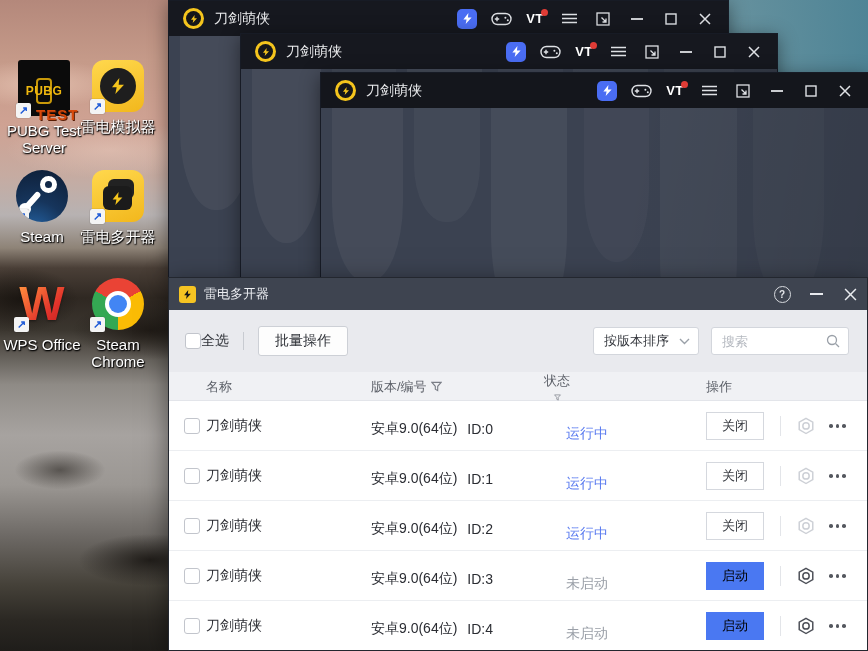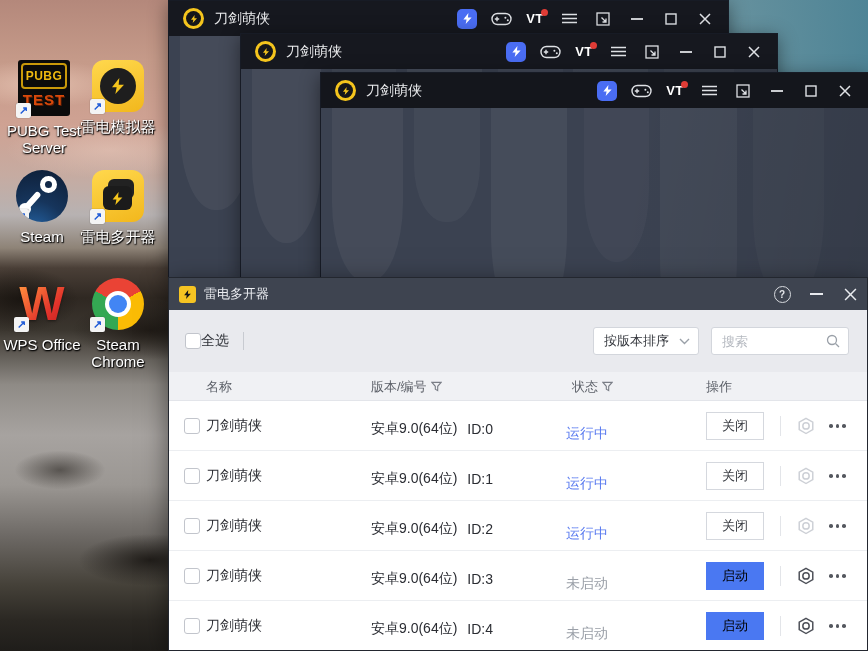--- a/index.html
+++ b/index.html
@@ -26,21 +26,21 @@
 
   
   .dicon { position:absolute; width:96px; text-align:center; z-index:5; cursor:default; }
   .dicon .art { position:relative; width:52px; height:52px; margin:0 auto; }
   .dicon .label { margin-top:6px; font-size:15px; line-height:17px; color:#fff;
     text-shadow:0 1px 2px rgba(0,0,0,.95), 1px 1px 1px rgba(0,0,0,.9); }
   .sc-arrow { position:absolute; left:-2px; bottom:-2px; width:15px; height:15px; background:#f4f4f4;
     border-radius:2px; color:#1e5ad7; font-size:11px; font-weight:bold; line-height:15px; text-align:center;
     box-shadow:0 0 1px rgba(0,0,0,.6); }
 
-  .pubg-art { background:#0b0b0b; border-radius:3px; height:56px !important; padding:3px; }
+  .pubg-art { background:#0b0b0b; border-radius:3px; height:56px !important; padding:18px; }
   .pubg-box { border:2px solid #c9990a; border-radius:4px; height:26px; display:flex; align-items:center; justify-content:center;
     color:#f0b90f; font-weight:900; font-size:12px; letter-spacing:.5px; }
   .pubg-test { margin-top:2px; color:#d8490b; font-weight:900; font-size:15px; letter-spacing:1px;
     text-shadow:1px 1px 0 #5a1d05; }
 
   .ld-art { background:linear-gradient(160deg, #ffd84d, #f2b71c); border-radius:12px; }
   .ld-circle { position:absolute; left:8px; top:8px; width:36px; height:36px; background:#1e1e1e; border-radius:50%;
     display:flex; align-items:center; justify-content:center; }
 
   .steam-art { border-radius:50%; background:radial-gradient(circle at 35% 120%, #2566a8 0%, #16355c 45%, #0d1c33 100%); overflow:hidden; }
@@ -111,21 +111,21 @@
   .sort-dd span { font-size:13px; color:#33363c; flex:1; }
   .search-box { width:138px; height:28px; background:#fff; border:1px solid #d3d6dc; border-radius:3px;
     display:flex; align-items:center; padding:0 8px 0 2px; }
   .search-box input { border:none; outline:none; flex:1; min-width:0; height:24px; padding-left:8px; font-size:13px; color:#33363c;
     font-family:"Liberation Sans", sans-serif; }
   .search-box input::placeholder { color:#b4b8bf; }
 
   .tbl-header { height:29px; background:#f0f1f4; border-bottom:1px solid #e3e5ea; position:relative; flex:none;
     font-size:13px; color:#5c6068; }
   .tbl-header .h { position:absolute; top:0; height:29px; display:flex; align-items:center; gap:4px; }
-  .h-name { left:37px; } .h-ver { left:202px; } .h-status { left:403px; } .h-ops { left:537px; }
+  .h-name { left:37px; } .h-ver { left:202px; } .h-status { left:375px;flex-direction:column; } .h-ops { left:537px; }
 
   .rows { flex:1; overflow:hidden; }
   .row { height:50px; background:#fff; border-bottom:1px solid #eceef1; position:relative; }
   .row .cbx { position:absolute; left:15px; top:17px; }
   .cell-name { position:absolute; left:37px; top:0; height:50px; display:flex; align-items:center; font-size:14px; color:#2b2d33; }
   .cell-ver { position:absolute; left:202px; top:0; height:56px; display:flex; align-items:center; gap:10px; font-size:14px; color:#2b2d33; }
   .cell-status { position:absolute; left:397px; top:0; height:65px; display:flex; align-items:center; font-size:14px; }
   .row.running .cell-status { color:#5a7bf0; }
   .row.stopped .cell-status { color:#9ba0a8; }
   .op-btn { position:absolute; left:537px; top:11px; width:58px; height:28px; border-radius:0; font-size:13px;
@@ -441,20 +441,21 @@
             <path d="M1 1 L11 11 M11 1 L1 11"></path>
           </svg>
         </div>
     </div>
   </div>
 
   <div class="mgr-toolbar">
     <input type="checkbox" class="cbx" style="">
     <span class="lbl-selall">全选</span>
     <span class="vdiv"></span>
+    <button class="btn-batch">批量操作</button>
     <div class="tb-right">
       <div class="sort-dd">
         <span>按版本排序</span>
         <svg width="11" height="7" viewBox="0 0 11 7" fill="none" stroke="#9aa0a8" stroke-width="1.4">
             <path d="M1 1 L5.5 5.5 L10 1"></path>
           </svg>
       </div>
       <div class="search-box">
         <input type="text" placeholder="搜索" style="">
         <svg width="14" height="14" viewBox="0 0 14 14" fill="none" stroke="#9aa0a8" stroke-width="1.3">

